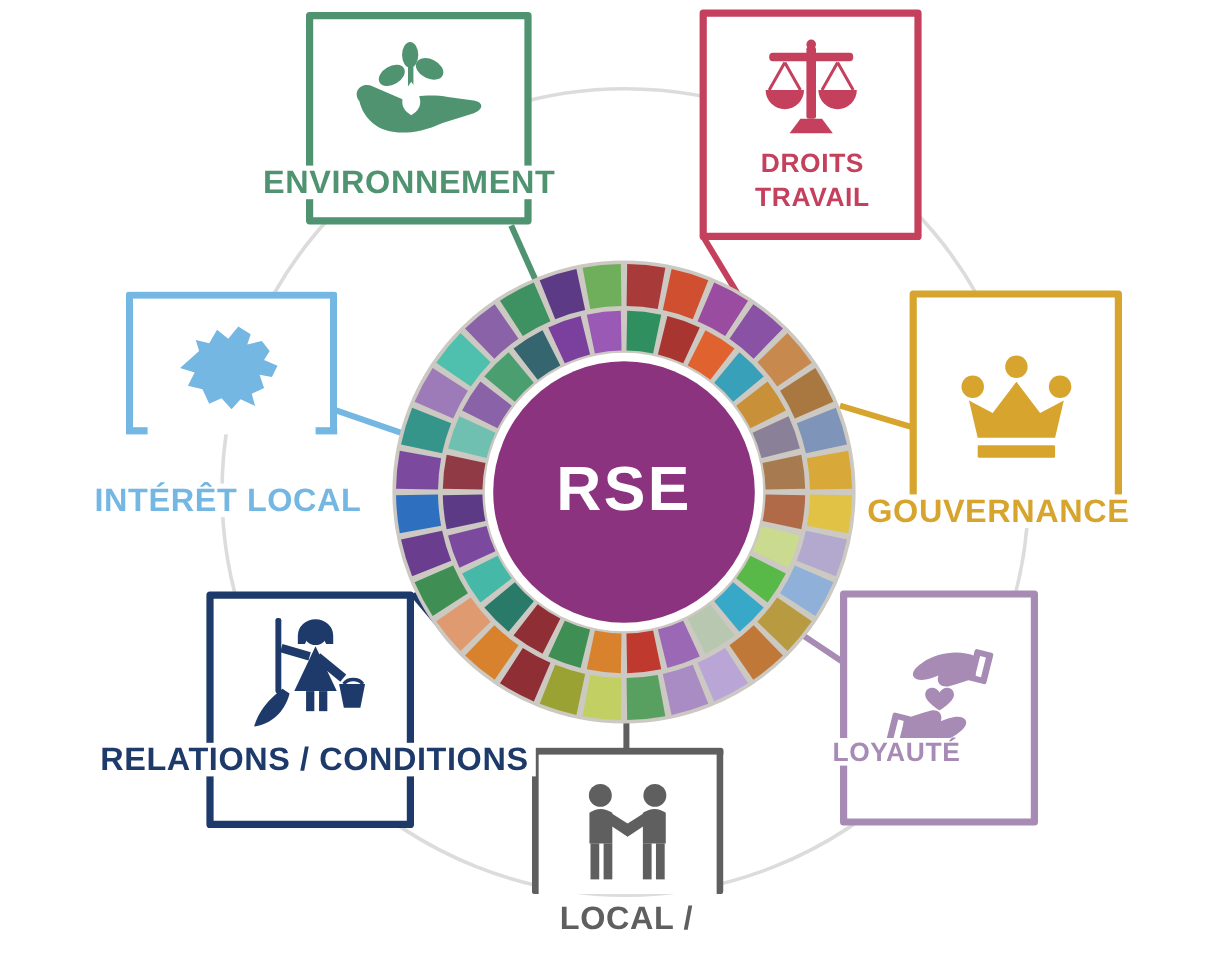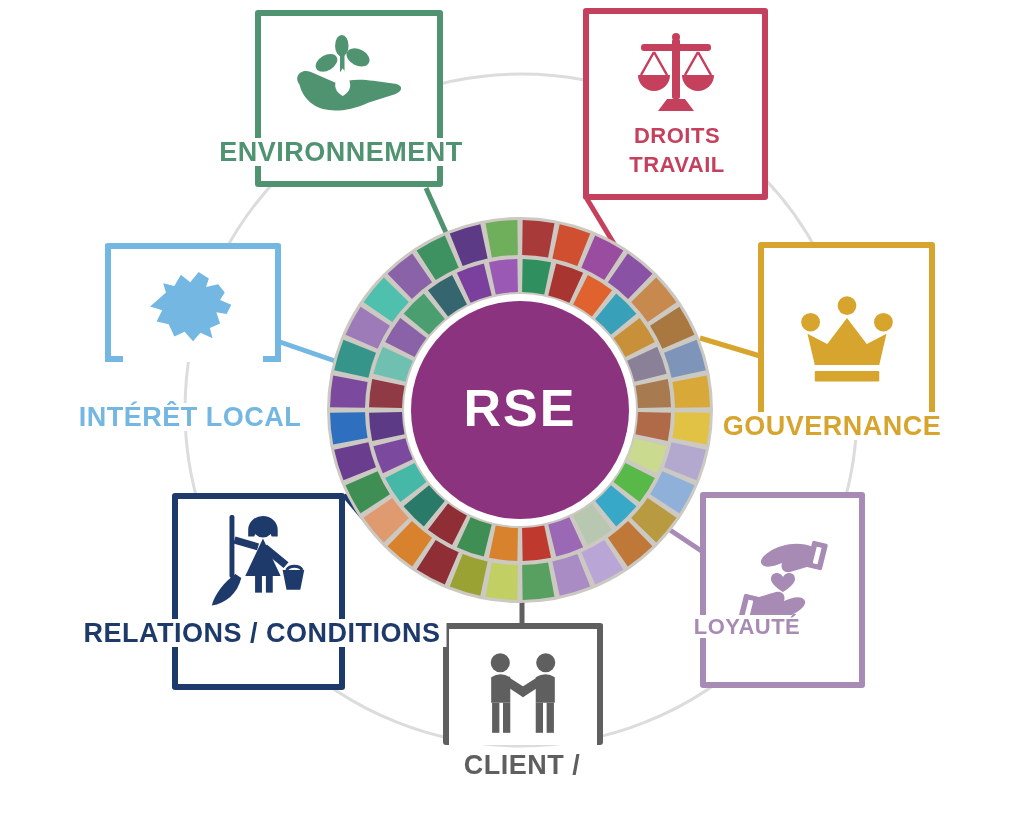--- a/index.html
+++ b/index.html
@@ -188,21 +188,21 @@
       <path d="M20,29 Q30,22 41,29 L41,57 L20,57 Z"></path>
       <path d="M69,29 Q80,22 90,29 L90,57 L69,57 Z"></path>
       <path d="M38,28 L60,42 L55,51 L34,37 Z"></path>
       <path d="M72,28 L50,42 L55,51 L76,37 Z"></path>
       <rect x="21" y="57" width="8" height="33"></rect>
       <rect x="33" y="57" width="8" height="33"></rect>
       <rect x="69" y="57" width="8" height="33"></rect>
       <rect x="81" y="57" width="8" height="33"></rect>
     </svg>
   </div>
-  <div class="lbl" style="left: 522px; top: 751px; --c: #5F5F5F;">CLIENT /</div>
+  <div class="lbl" style="left: 522px; top: 751px; --c: #5F5F5F;">LOCAL /</div>
 
   <div class="node n-loy" style="--c: #A78BB5;">
     <svg width="100" viewBox="0 0 100 100" fill="currentColor" style="margin-top:34px">
       <g transform="rotate(14 84 24)">
         <rect x="76" y="10" width="16" height="27" rx="2"></rect>
         <rect x="81.5" y="15" width="5" height="17" fill="#ffffff"></rect>
       </g>
       <path d="M80,15 C66,9 48,12 36,20 C28,25 25,31 31,34 C36,36 44,33 49,31 C47,37 51,41 57,40 C65,38 73,35 80,33 Z"></path>
       <path d="M50,45 C47,39 38,40 38,47 C38,53 50,60 50,60 C50,60 62,53 62,47 C62,40 53,39 50,45 Z"></path>
       <g transform="rotate(14 16 76)">

